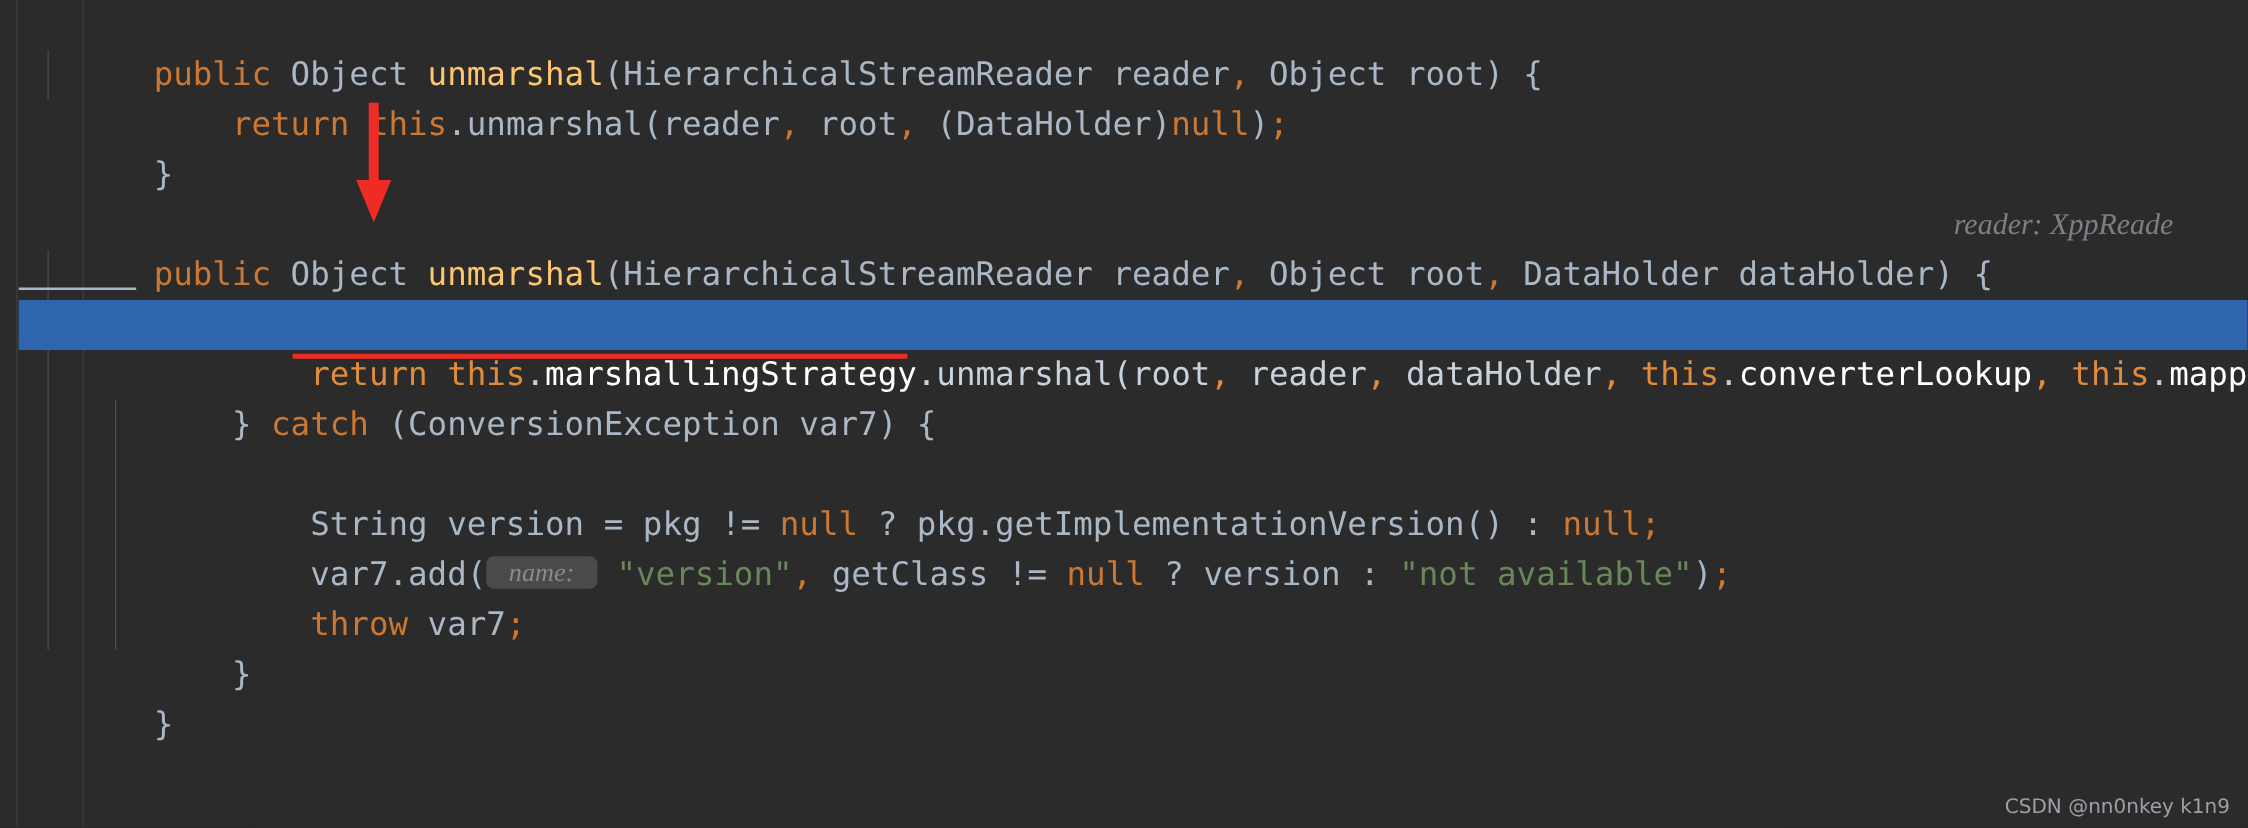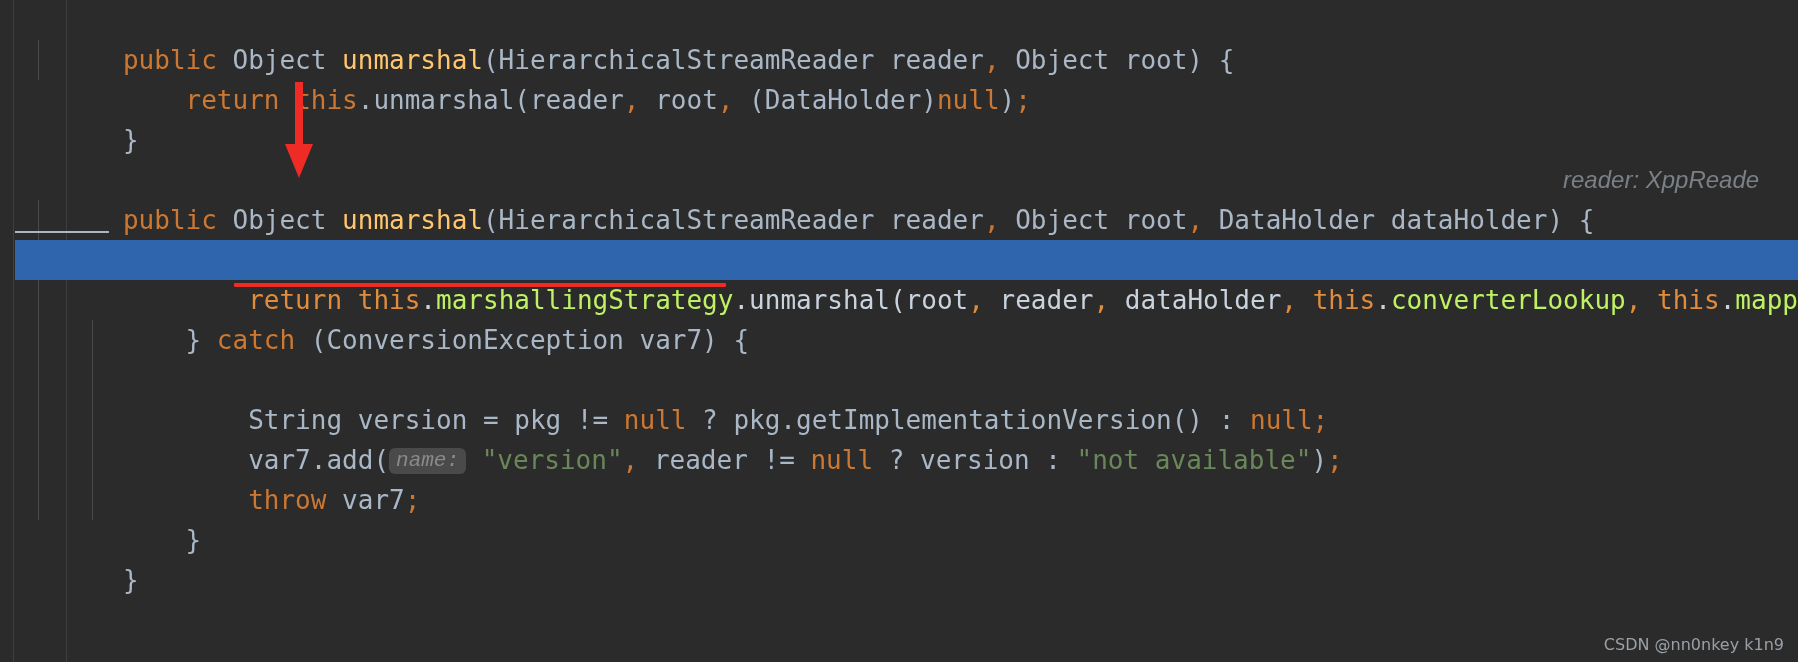--- a/index.html
+++ b/index.html
@@ -66,40 +66,40 @@
   
   .kw   { color: #cc7832; }           
   .plain{ color: #a9b7c6; }           
   .mth  { color: #ffc66d; }           
   .fld  { color: #9876aa; }           
   .str  { color: #6a8759; }   
 
   
   .line.selected .plain { color: #c9d3de; }
   .line.selected .kw    { color: #e08c3c; }
-  .line.selected .fld   { color: #bef264; }
+  .line.selected .fld   { color: #ffffff; }
 
   
   .inlay {
     display: inline-block;
     background: #4a4a4a;
     color: #8a8a8a;
     font-style: italic;
     font-size: 21px;
     line-height: 26px;
-    padding: 0 7px;
+    padding: 0 18px;
     border-radius: 6px;
     vertical-align: 3px;
-    font-family: Liberation Mono, monospace;
+    font-family: Liberation Serif, serif;
   }
 
   
   .side-hint {
     position: absolute;
-    font-family: Liberation Sans, sans-serif;
+    font-family: Liberation Serif, serif;
     font-style: italic;
     font-size: 24px;
     color: #7a8086;
     white-space: pre;
   }
 
   
   .indent-guide {
     position: absolute;
     width: 1px;
@@ -179,21 +179,21 @@
     <div class="line" style="top:280px;">
       <span class="txt"><span class="plain">    } </span><span class="kw">catch</span><span class="plain"> (ConversionException var7) {</span></span>
     </div>
 
 
     <div class="line" style="top:360px;">
       <span class="txt"><span class="plain">        String version = pkg != </span><span class="kw">null</span><span class="plain"> ? pkg.getImplementationVersion() : </span><span class="kw">null</span><span class="kw">;</span></span>
     </div>
 
     <div class="line" style="top:400px;">
-      <span class="txt"><span class="plain">        var7.add(</span><span class="inlay">name:</span><span class="plain"> </span><span class="str">"version"</span><span class="kw">,</span><span class="plain"> reader != </span><span class="kw">null</span><span class="plain"> ? version : </span><span class="str">"not available"</span><span class="plain">)</span><span class="kw">;</span></span>
+      <span class="txt"><span class="plain">        var7.add(</span><span class="inlay">name:</span><span class="plain"> </span><span class="str">"version"</span><span class="kw">,</span><span class="plain"> getClass != </span><span class="kw">null</span><span class="plain"> ? version : </span><span class="str">"not available"</span><span class="plain">)</span><span class="kw">;</span></span>
     </div>
 
     <div class="line" style="top:440px;">
       <span class="txt"><span class="kw">        throw</span><span class="plain"> var7</span><span class="kw">;</span></span>
     </div>
 
     <div class="line" style="top:480px;">
       <span class="txt"><span class="plain">    }</span></span>
     </div>
 

